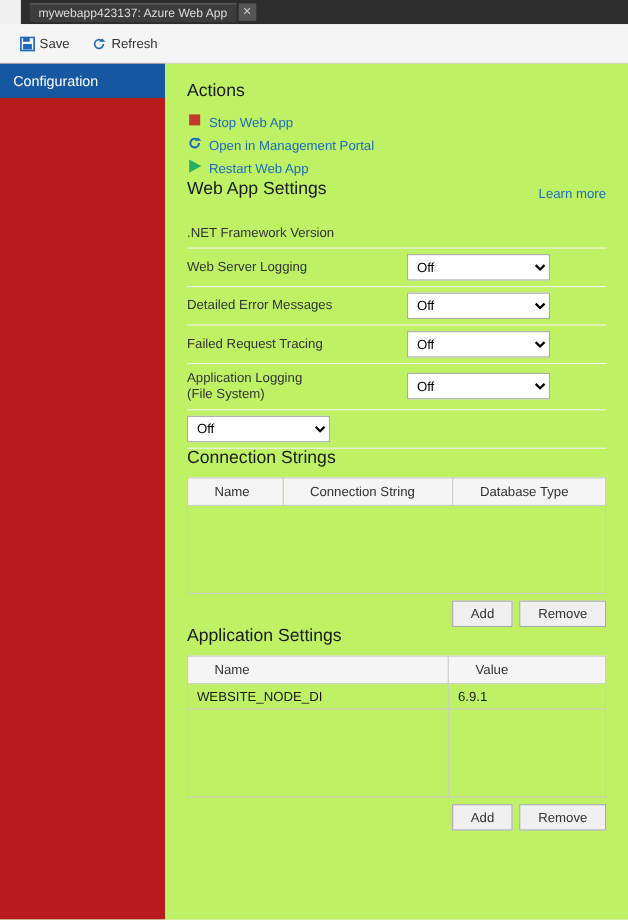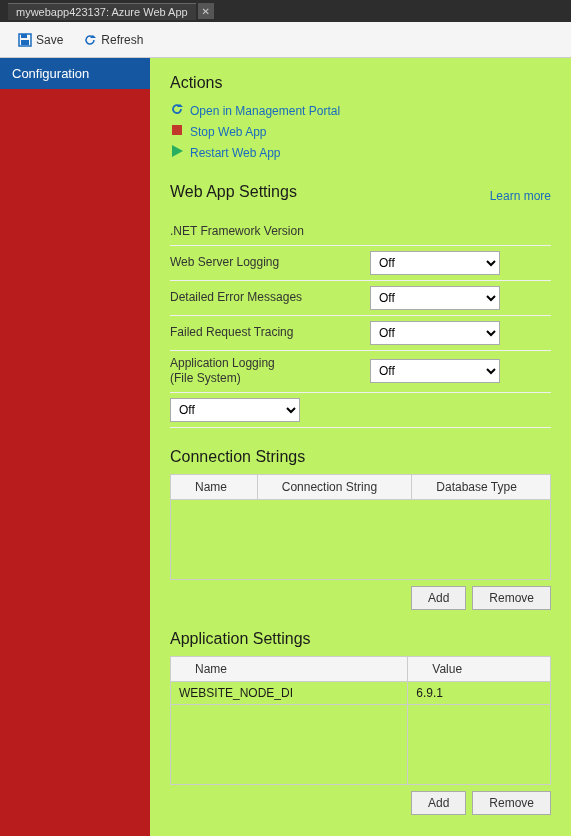--- a/index.html
+++ b/index.html
@@ -15,20 +15,21 @@
 
     
     .title-bar {
       background: #2d2d2d;
       height: 22px;
       display: flex;
       align-items: center;
       padding: 0 8px;
       color: #ccc;
       font-size: 11px;
+      margin-left: 19px;
     }
     .title-bar-close {
       width: 16px;
       height: 16px;
       background: #555;
       display: flex;
       align-items: center;
       justify-content: center;
       cursor: pointer;
       font-size: 10px;
@@ -145,21 +146,20 @@
       background: white;
       padding: 2px 4px;
       font-size: 12px;
       width: 130px;
       height: 24px;
       cursor: pointer;
     }
 
     
     .section-gap {
-      margin-top: 20px;
     }
 
     .data-table {
       width: 100%;
       border: 1px solid #ccc;
       border-collapse: collapse;
       margin-top: 8px;
     }
     .data-table th {
       background: #f5f5f5;
@@ -240,34 +240,34 @@
   </div>
 
   <div class="content">
 
     <div>
       <div class="section-title">Actions</div>
 
       <div class="action-item">
         <span>
           <svg width="14" height="14" viewBox="0 0 14 14">
+            <rect x="2" y="2" width="10" height="10" fill="#c0392b"></rect>
+          </svg>
+        </span>
+        <span>Stop Web App</span>
+      </div>
+
+      <div class="action-item">
+        <span>
+          <svg width="14" height="14" viewBox="0 0 14 14">
             <path d="M11 7a4 4 0 1 1-1.2-2.8" fill="none" stroke="#1a6bbf" stroke-width="1.8"></path>
             <polygon points="10,2 13,5 7,5" fill="#1a6bbf"></polygon>
           </svg>
         </span>
         <span>Open in Management Portal</span>
-      </div>
-
-      <div class="action-item">
-        <span>
-          <svg width="14" height="14" viewBox="0 0 14 14">
-            <rect x="2" y="2" width="10" height="10" fill="#c0392b"></rect>
-          </svg>
-        </span>
-        <span>Stop Web App</span>
       </div>
 
       <div class="action-item">
         <span>
           <svg width="14" height="14" viewBox="0 0 14 14">
             <polygon points="2,1 13,7 2,13" fill="#27ae60"></polygon>
           </svg>
         </span>
         <span>Restart Web App</span>
       </div>

